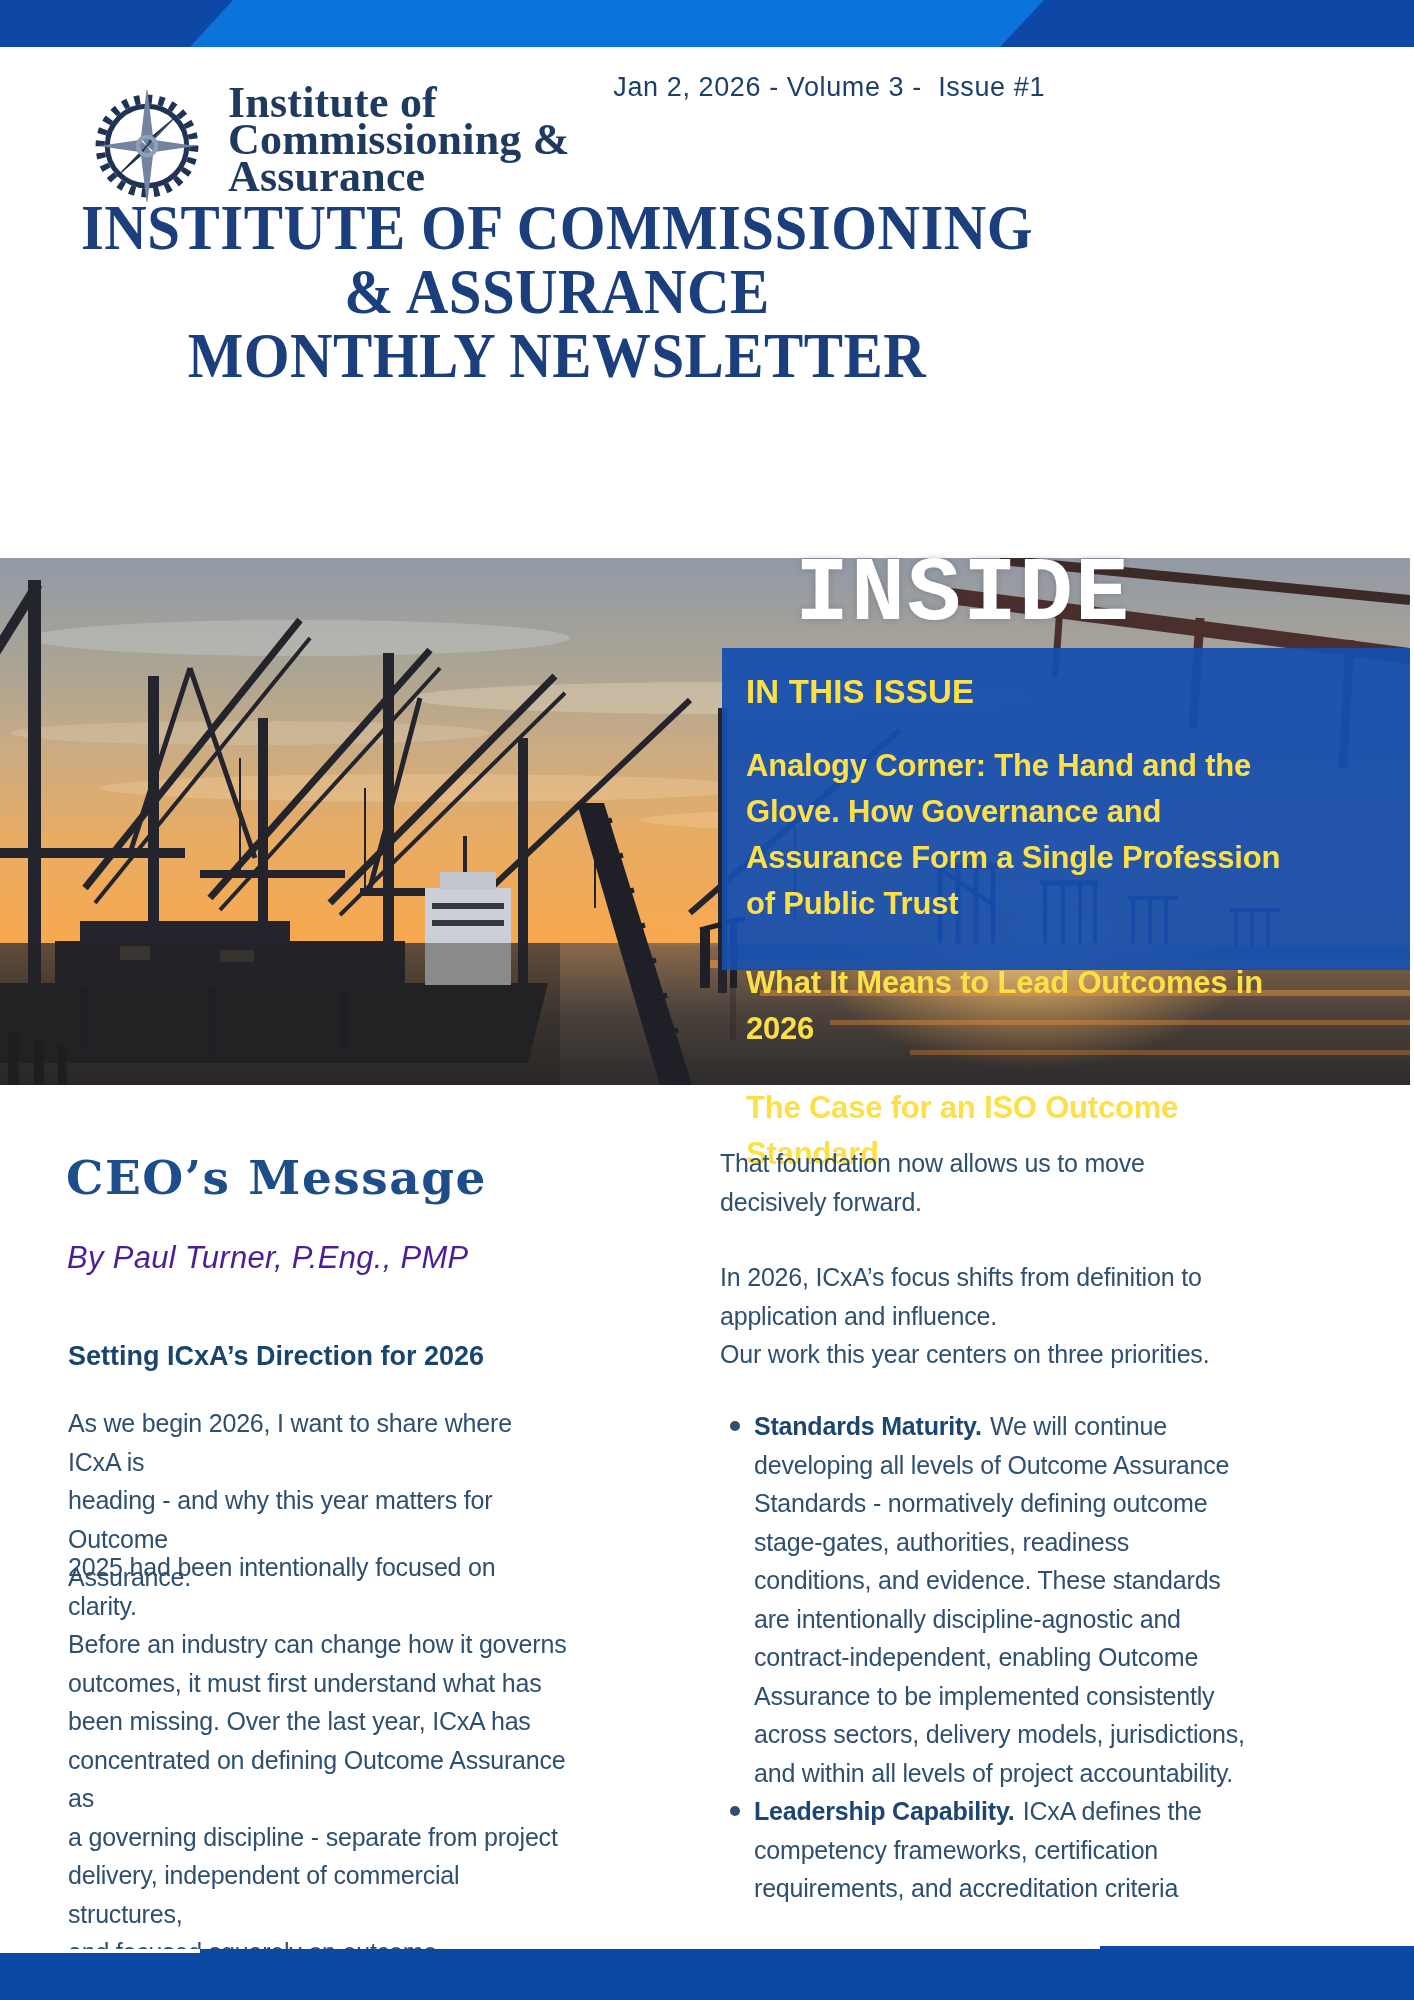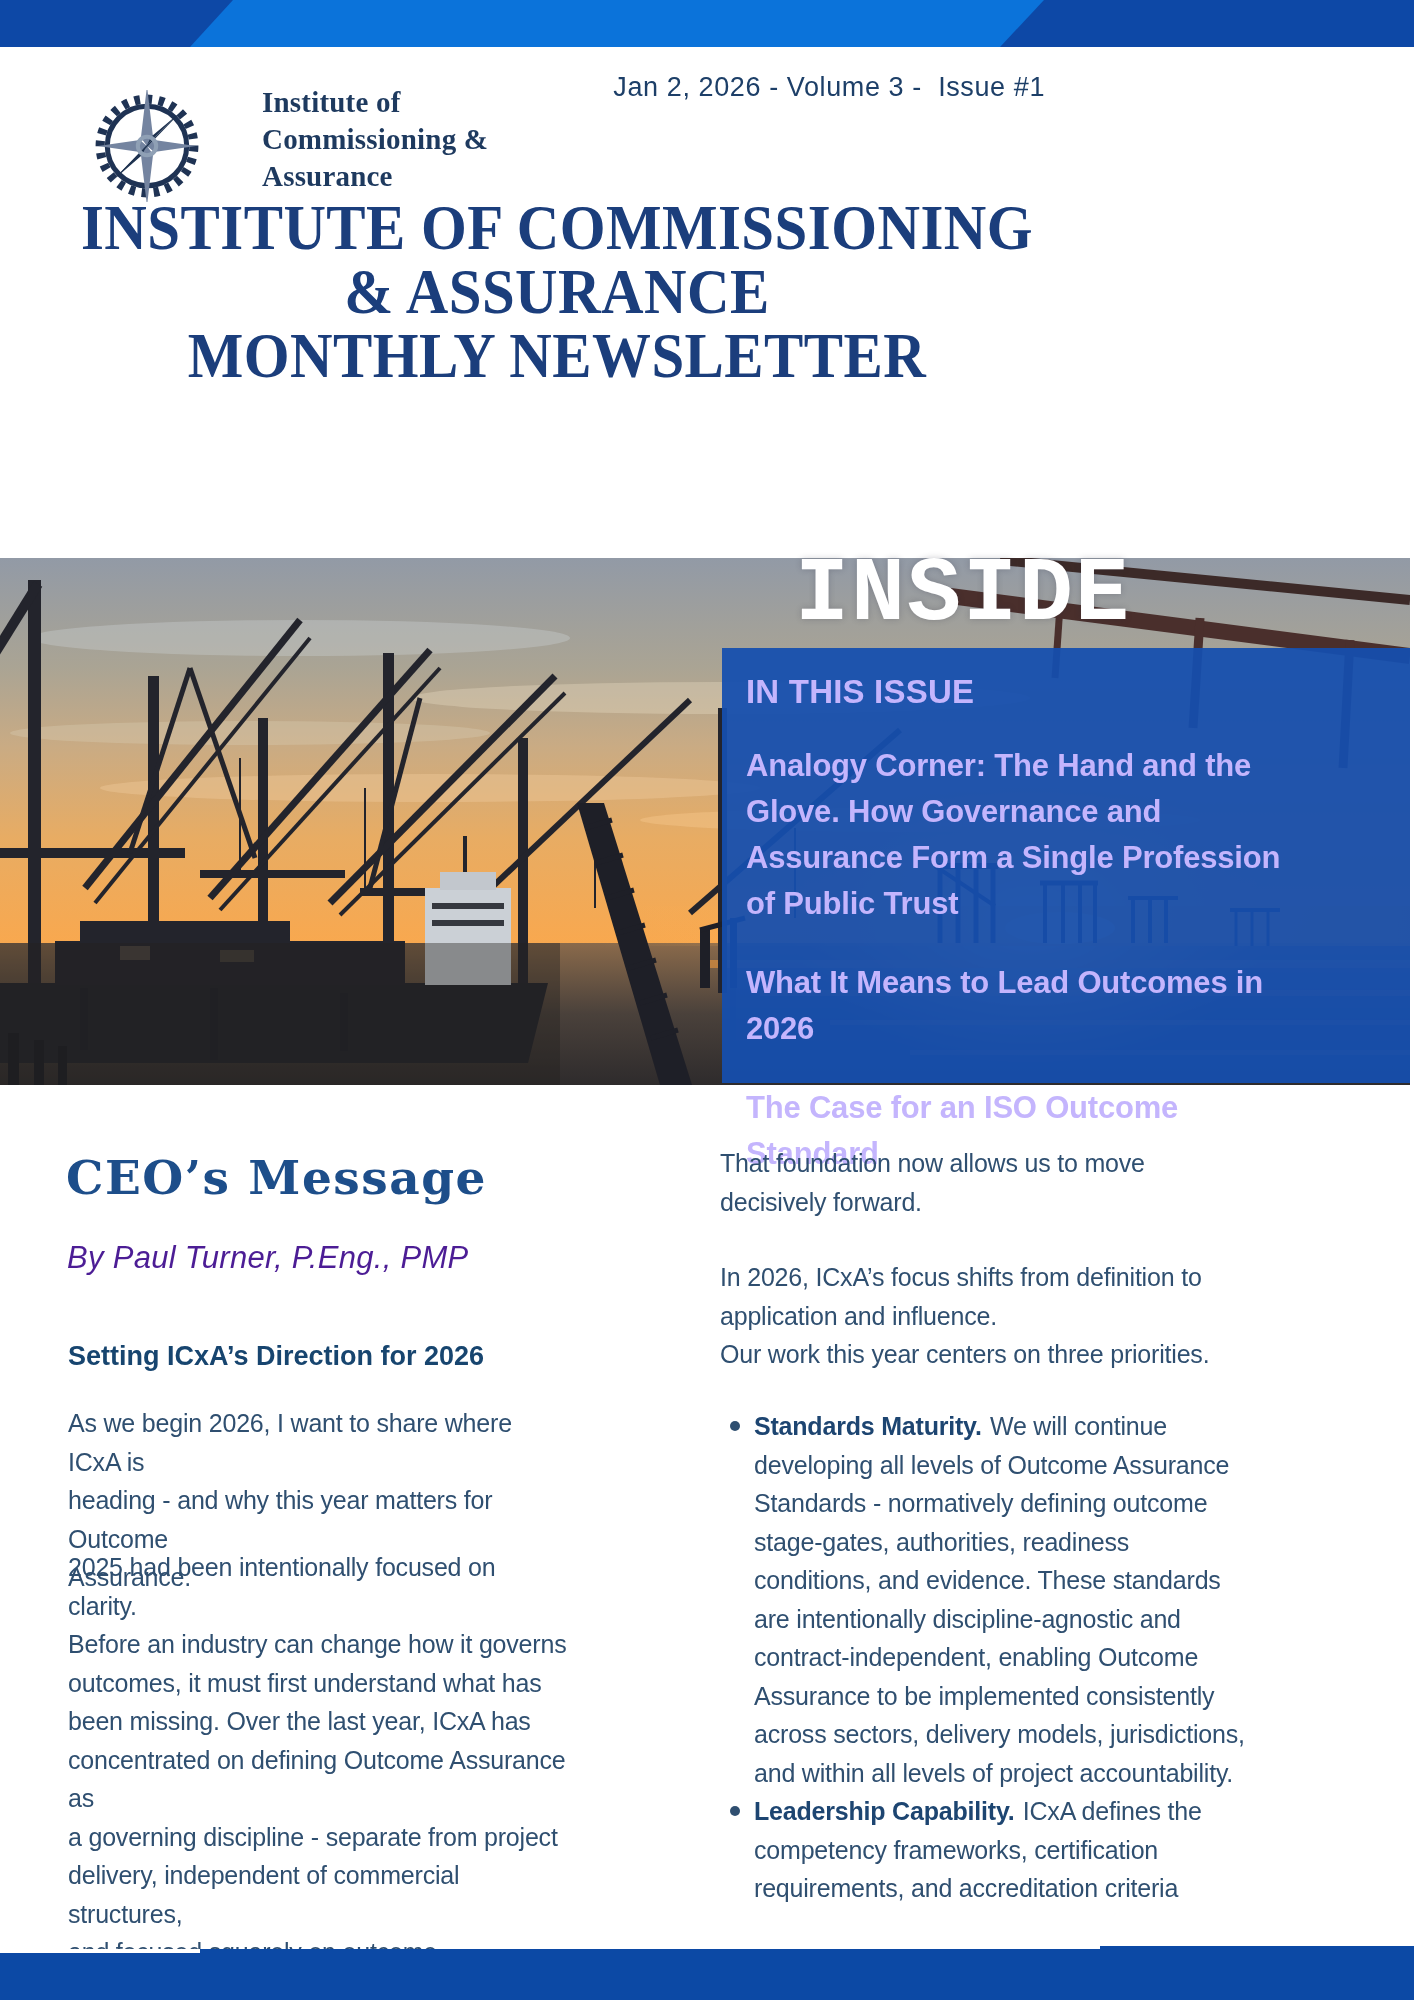--- a/index.html
+++ b/index.html
@@ -14,21 +14,21 @@
   .top-band { position:absolute; left:0; top:0; width:1414px; height:47px; background:#0d48a6; }
   .top-band .band-highlight {
     position:absolute; inset:0; background:#0b73da;
     clip-path:polygon(233px 0, 1044px 0, 1000px 47px, 190px 47px);
   }
   
   .logo-wrap { position:absolute; left:88px; top:90px; width:118px; height:112px; }
   .logo-text {
     position:absolute; left:228px; top:84px;
     font-family:"Liberation Serif", serif; font-weight:bold;
-    font-size:29px; line-height:37px; color:#1e3a5f; letter-spacing:.2px;margin-left:34px;
+    font-size:44px; line-height:37px; color:#1e3a5f; letter-spacing:.2px;
   }
   .issue-info {
     position:absolute; right:369px; top:72px;
     font-size:27px; letter-spacing:.6px; color:#1d3f68; white-space:pre-wrap;
   }
   .main-title {
     position:absolute; left:0; top:196px; width:1114px; text-align:center;
     font-family:"Liberation Serif", serif; font-weight:bold;
     font-size:64px; line-height:64px; color:#1b3e7c;
     transform:scaleX(.92); transform-origin:50% 0;
@@ -37,22 +37,22 @@
   
   .hero { position:absolute; left:0; top:558px; width:1410px; height:527px; }
   .hero svg { display:block; width:100%; height:100%; }
   .inside-title {
     position:absolute; left:795px; top:545px;
     font-family:Liberation Mono, monospace; font-weight:bold;
     font-size:90px; line-height:100px; color:#ffffff; letter-spacing:2px;
     text-shadow:0 0 6px rgba(40,40,60,.25);
   }
   .inside-box {
-    position:absolute; left:722px; top:648px; width:688px; height:435px;
-    background:rgba(21,79,174,.94); color:#c4b5fd;
+    position:absolute; left:722px; top:648px; width:688px; height:322px;
+    background:rgba(21,79,174,.94); color:#fde047;
     padding:26px 18px 0 24px;
   }
   .inside-box .box-heading { font-size:33px; line-height:36px; font-weight:bold; margin-bottom:33px; letter-spacing:.2px; }
   .inside-box .box-item { font-size:31px; line-height:46px; font-weight:bold; letter-spacing:-.2px; margin-bottom:33px; white-space:pre-line; }
   
   .pre { white-space:pre-line; }
   .ceo-heading {
     position:absolute; left:66px; top:1150px;
     font-family:"DejaVu Serif","Liberation Serif",serif; font-weight:bold;
     font-size:47px; line-height:56px; color:#1d4e8a; letter-spacing:1.5px;text-align:center;

